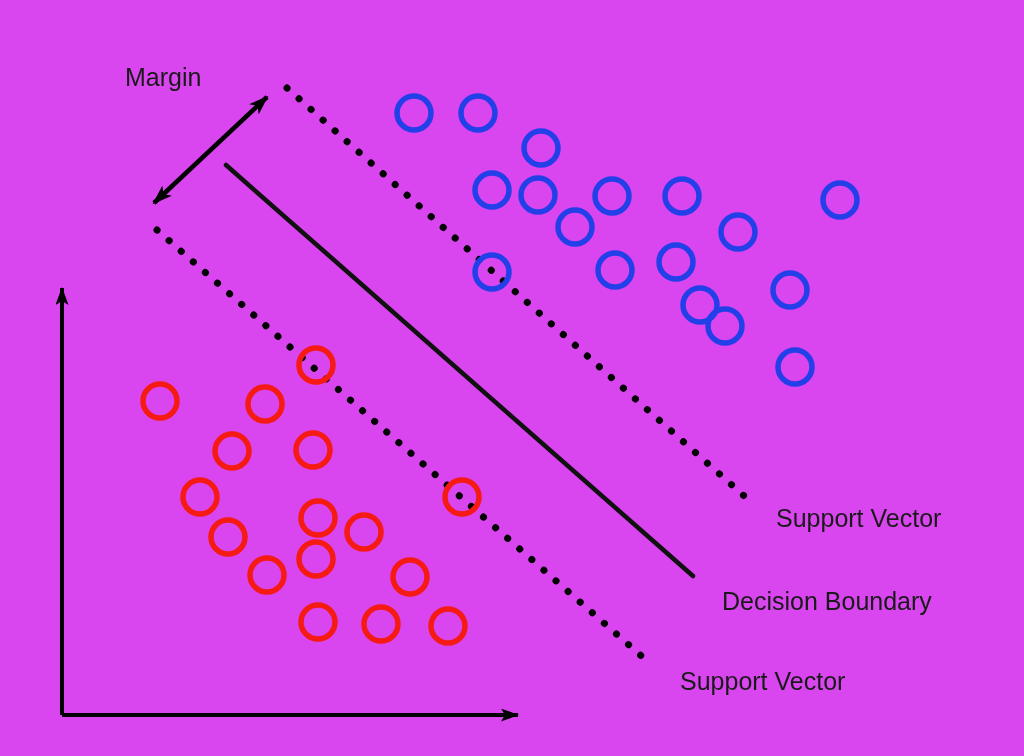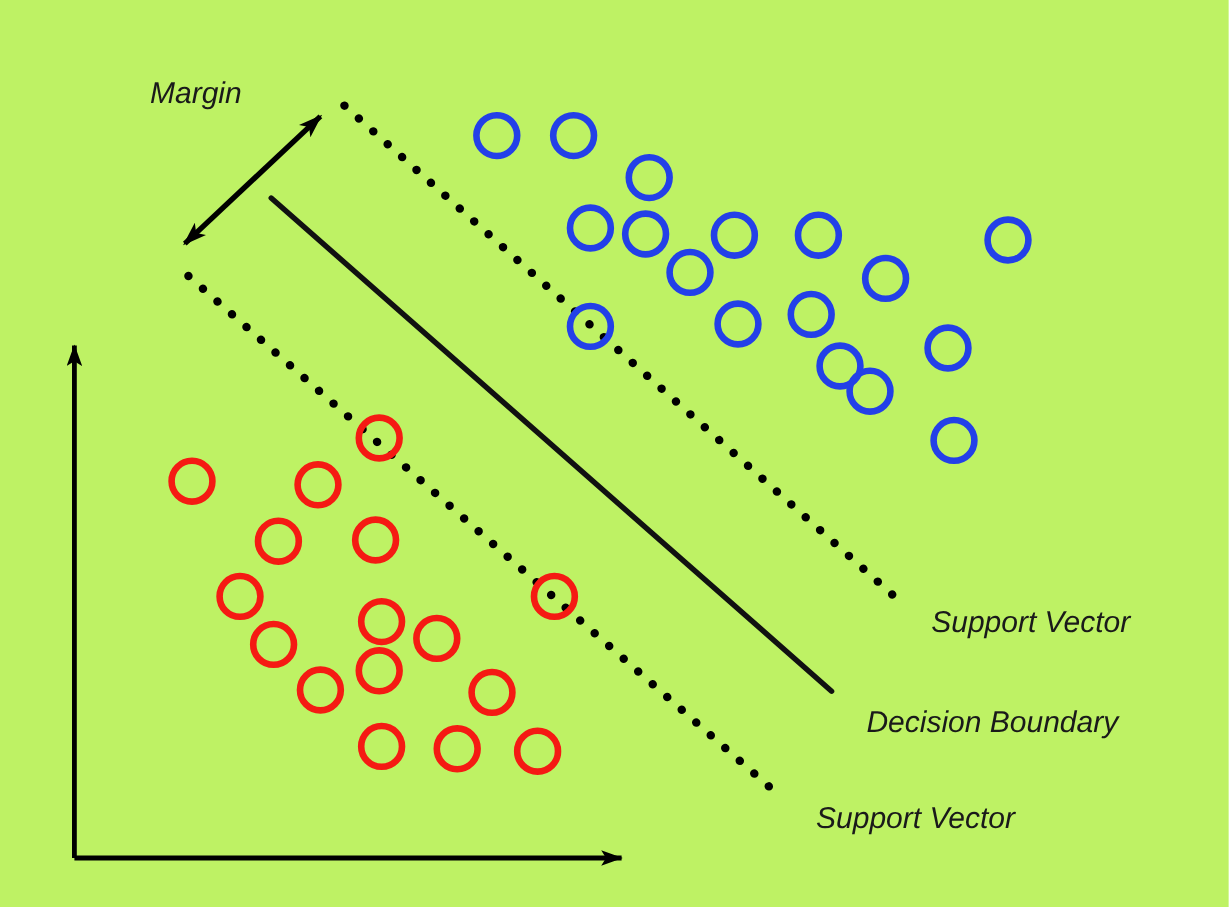--- a/index.html
+++ b/index.html
@@ -9,23 +9,22 @@
     background: #ffffff;
   }
   body {
     font-family: "Liberation Sans", sans-serif;
     -webkit-font-smoothing: antialiased;
   }
   #canvas {
     position: relative;
     width: 1024px;
     height: 756px;
-    background: #bef264;
+    background: #d946ef;
     overflow: hidden;
-    font-style: italic;
   }
   #svm-svg {
     position: absolute;
     top: 0;
     left: 0;
     width: 1024px;
     height: 756px;
     display: block;
   }
   .diagram-label {

